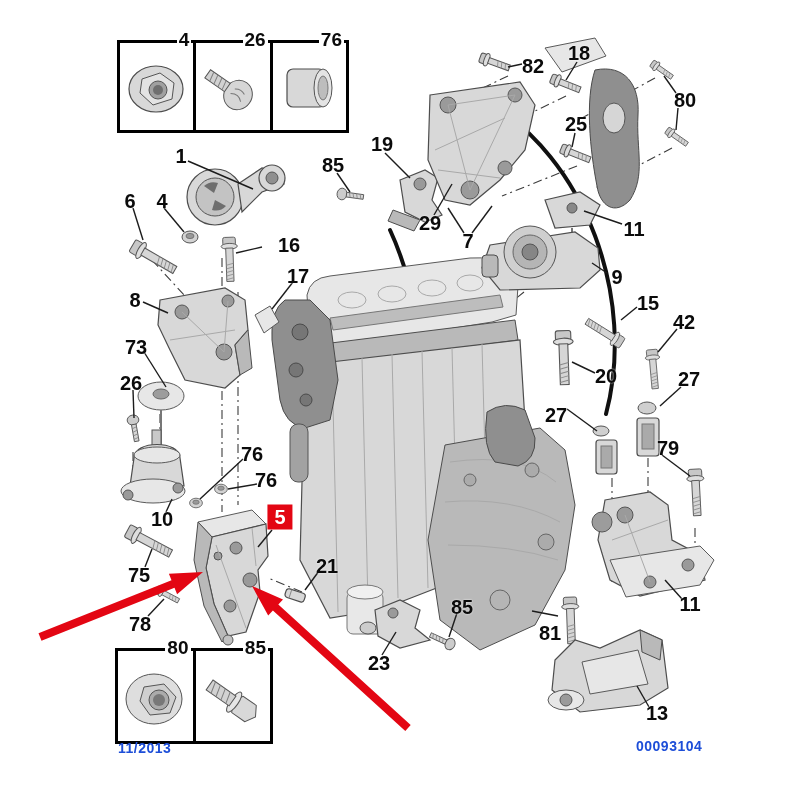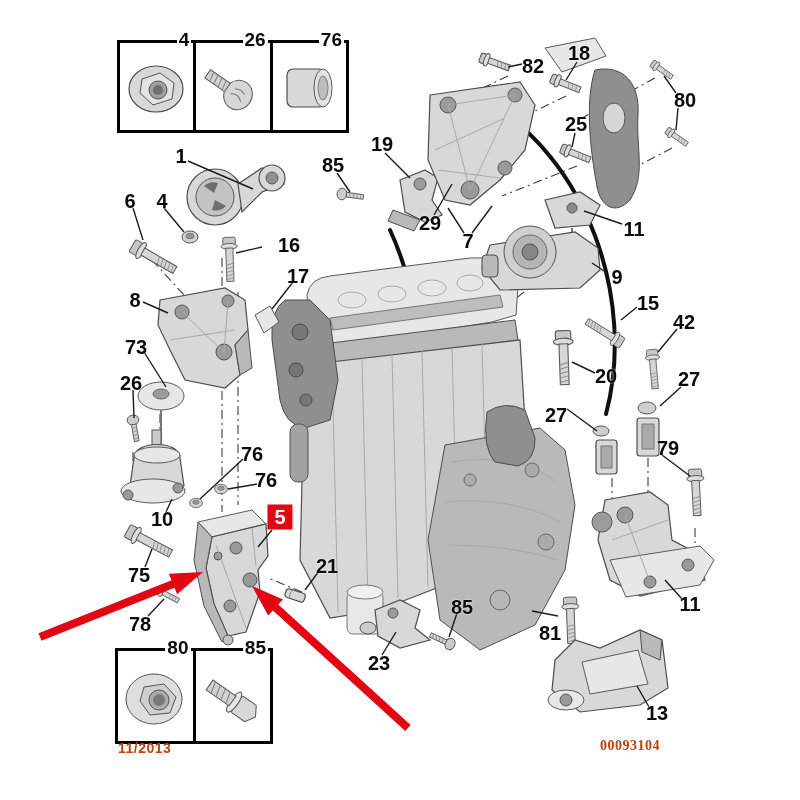--- a/index.html
+++ b/index.html
@@ -10,21 +10,21 @@
               font-size:20px;color:#0b0b0b;white-space:nowrap;line-height:1;
               text-shadow:0 0 2px #fff;}
   .part-label.badge{background:var(--highlight,#e30613);color:#fff;padding:2px 7px 3px 7px;
               font-size:20px;text-shadow:none;}
   .inset{position:absolute;border:3px solid #000;background:#fff;display:flex;}
   .inset .cell{position:relative;flex:1;border-right:3px solid #000;}
   .inset .cell:last-child{border-right:none;}
   .inset .num{position:absolute;top:-13px;right:2px;font-weight:900;font-size:19px;
               background:#fff;padding:0 2px;line-height:1;color:#0b0b0b;}
   .inset svg{position:absolute;left:0;top:0;}
-  .corner-text{position:absolute;font-weight:800;font-size:14px;color:#c2410c;letter-spacing:0.5px;}
+  .corner-text{position:absolute;font-weight:800;font-size:14px;color:#1d4ed8;letter-spacing:0.5px;}
   .metal{fill:#d8d8d8;stroke:#4d4d4d;stroke-width:1.2;}
   .metal-lt{fill:#e7e7e7;stroke:#5a5a5a;stroke-width:1;}
   .metal-dk{fill:#b9b9b9;stroke:#4d4d4d;stroke-width:1;}
   .dark{fill:#8f8f8f;stroke:#4a4a4a;stroke-width:1;}
   .hole{fill:#9a9a9a;stroke:#555;stroke-width:1;}
   .leader{stroke:#1c1c1c;stroke-width:1.4;fill:none;}
   .dashdot{stroke:#3c3c3c;stroke-width:1.1;fill:none;stroke-dasharray:9 4 2 4;}
   .thick{stroke:#101010;stroke-width:4;fill:none;stroke-linecap:round;}
   .rib{stroke:#a9a9a9;stroke-width:1;fill:none;}
 </style>
@@ -400,14 +400,14 @@
       <div class="part-label" style="left: 556px; top: 415px;">27</div>
       <div class="part-label" style="left: 668px; top: 448px;">79</div>
       <div class="part-label" style="left: 690px; top: 604px;">11</div>
       <div class="part-label" style="left: 550px; top: 613px; margin-top: 20px;">81</div>
       <div class="part-label" style="left: 657px; top: 713px;">13</div>
       <div class="part-label" style="left: 379px; top: 663px;">23</div>
       <div class="part-label" style="left: 462px; top: 607px;">85</div>
     </div>
 
   <div class="corner-text" style="left:118px;top:740px;">11/2013</div>
-  <div class="corner-text" style="left:600px;top:738px;font-family:Liberation Serif, serif;">00093104</div>
+  <div class="corner-text" style="left:636px;top:738px;">00093104</div>
 </div>
 
 </body></html>

